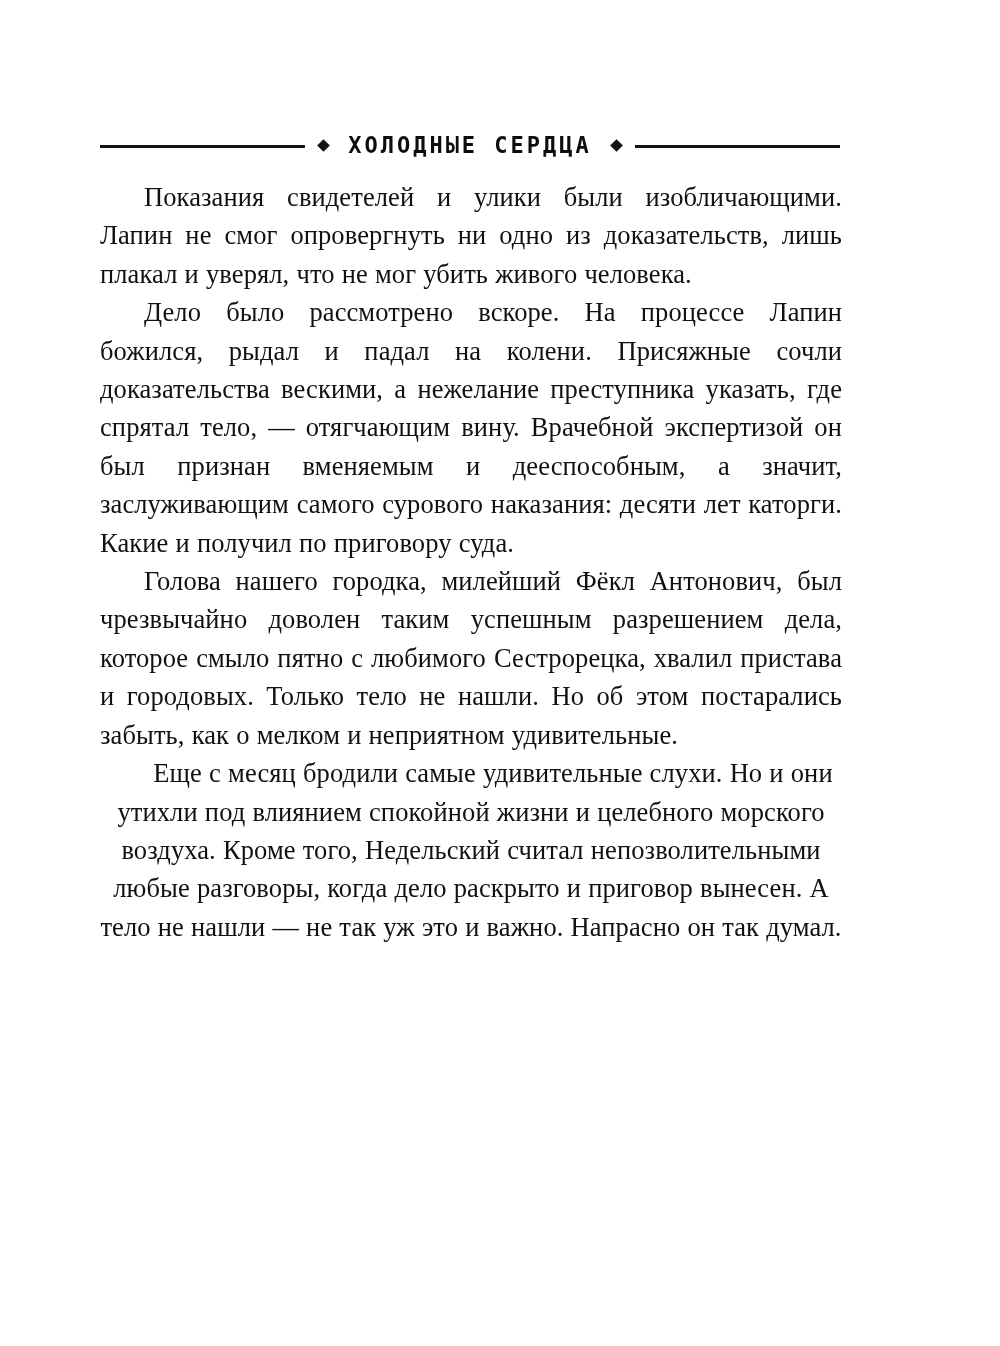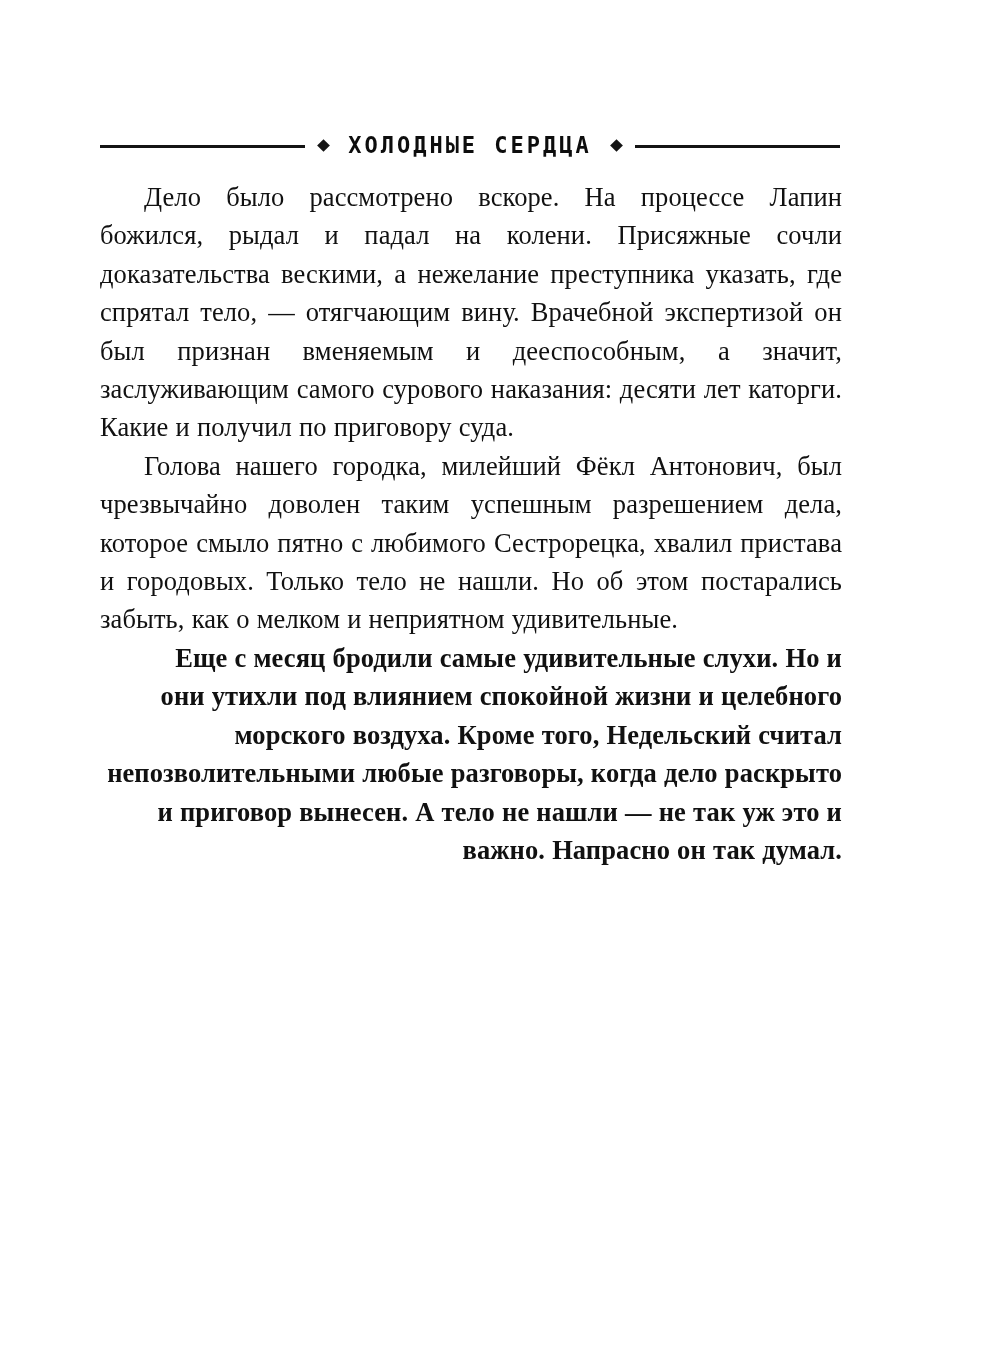--- a/index.html
+++ b/index.html
@@ -85,38 +85,38 @@
     line-height: 38.4px;
     text-align: justify;
     text-indent: 44px;
     letter-spacing: 0.1px;
     word-spacing: 0.4px;
     -webkit-hyphens: manual;
     hyphens: manual;
   }
 
   .body-text p:last-child {
-    text-align: right;
-    font-weight: bold;
+    text-align: center;
   }
 
   
 </style>
 </head>
 <body>
 
 <div class="page">
 
   <div class="running-head">
     <span class="rule rule-left"></span>
     <span class="dot"></span>
     <span class="head-title">ХОЛОДНЫЕ СЕРДЦА</span>
     <span class="dot"></span>
     <span class="rule rule-right"></span>
   </div>
 
   <div class="body-text">
+    <p>Показания свидетелей и улики были изобличающими. Лапин не смог опровергнуть ни одно из доказательств, лишь плакал и уверял, что не мог убить живого человека.</p>
     <p>Дело было рассмотрено вскоре. На процессе Лапин божился, рыдал и падал на колени. Присяжные сочли доказательства вескими, а нежелание преступника указать, где спрятал тело, — отягчающим вину. Врачебной экспертизой он был признан вменяемым и дееспособным, а значит, заслуживающим самого сурового наказания: десяти лет каторги. Какие и получил по приговору суда.</p>
     <p>Голова нашего городка, милейший Фёкл Антонович, был чрезвычайно доволен таким успешным разрешением дела, которое смыло пятно с любимого Сестрорецка, хвалил пристава и городовых. Только тело не нашли. Но об этом постарались забыть, как о мелком и неприятном удивительные.</p>
     <p>Еще с месяц бродили самые удивительные слухи. Но и они утихли под влиянием спокойной жизни и целебного морского воздуха. Кроме того, Недельский считал непозволительными любые разговоры, когда дело раскрыто и приговор вынесен. А тело не нашли — не так уж это и важно. Напрасно он так думал.</p>
   </div>
 
 </div>
 
 </body></html>

